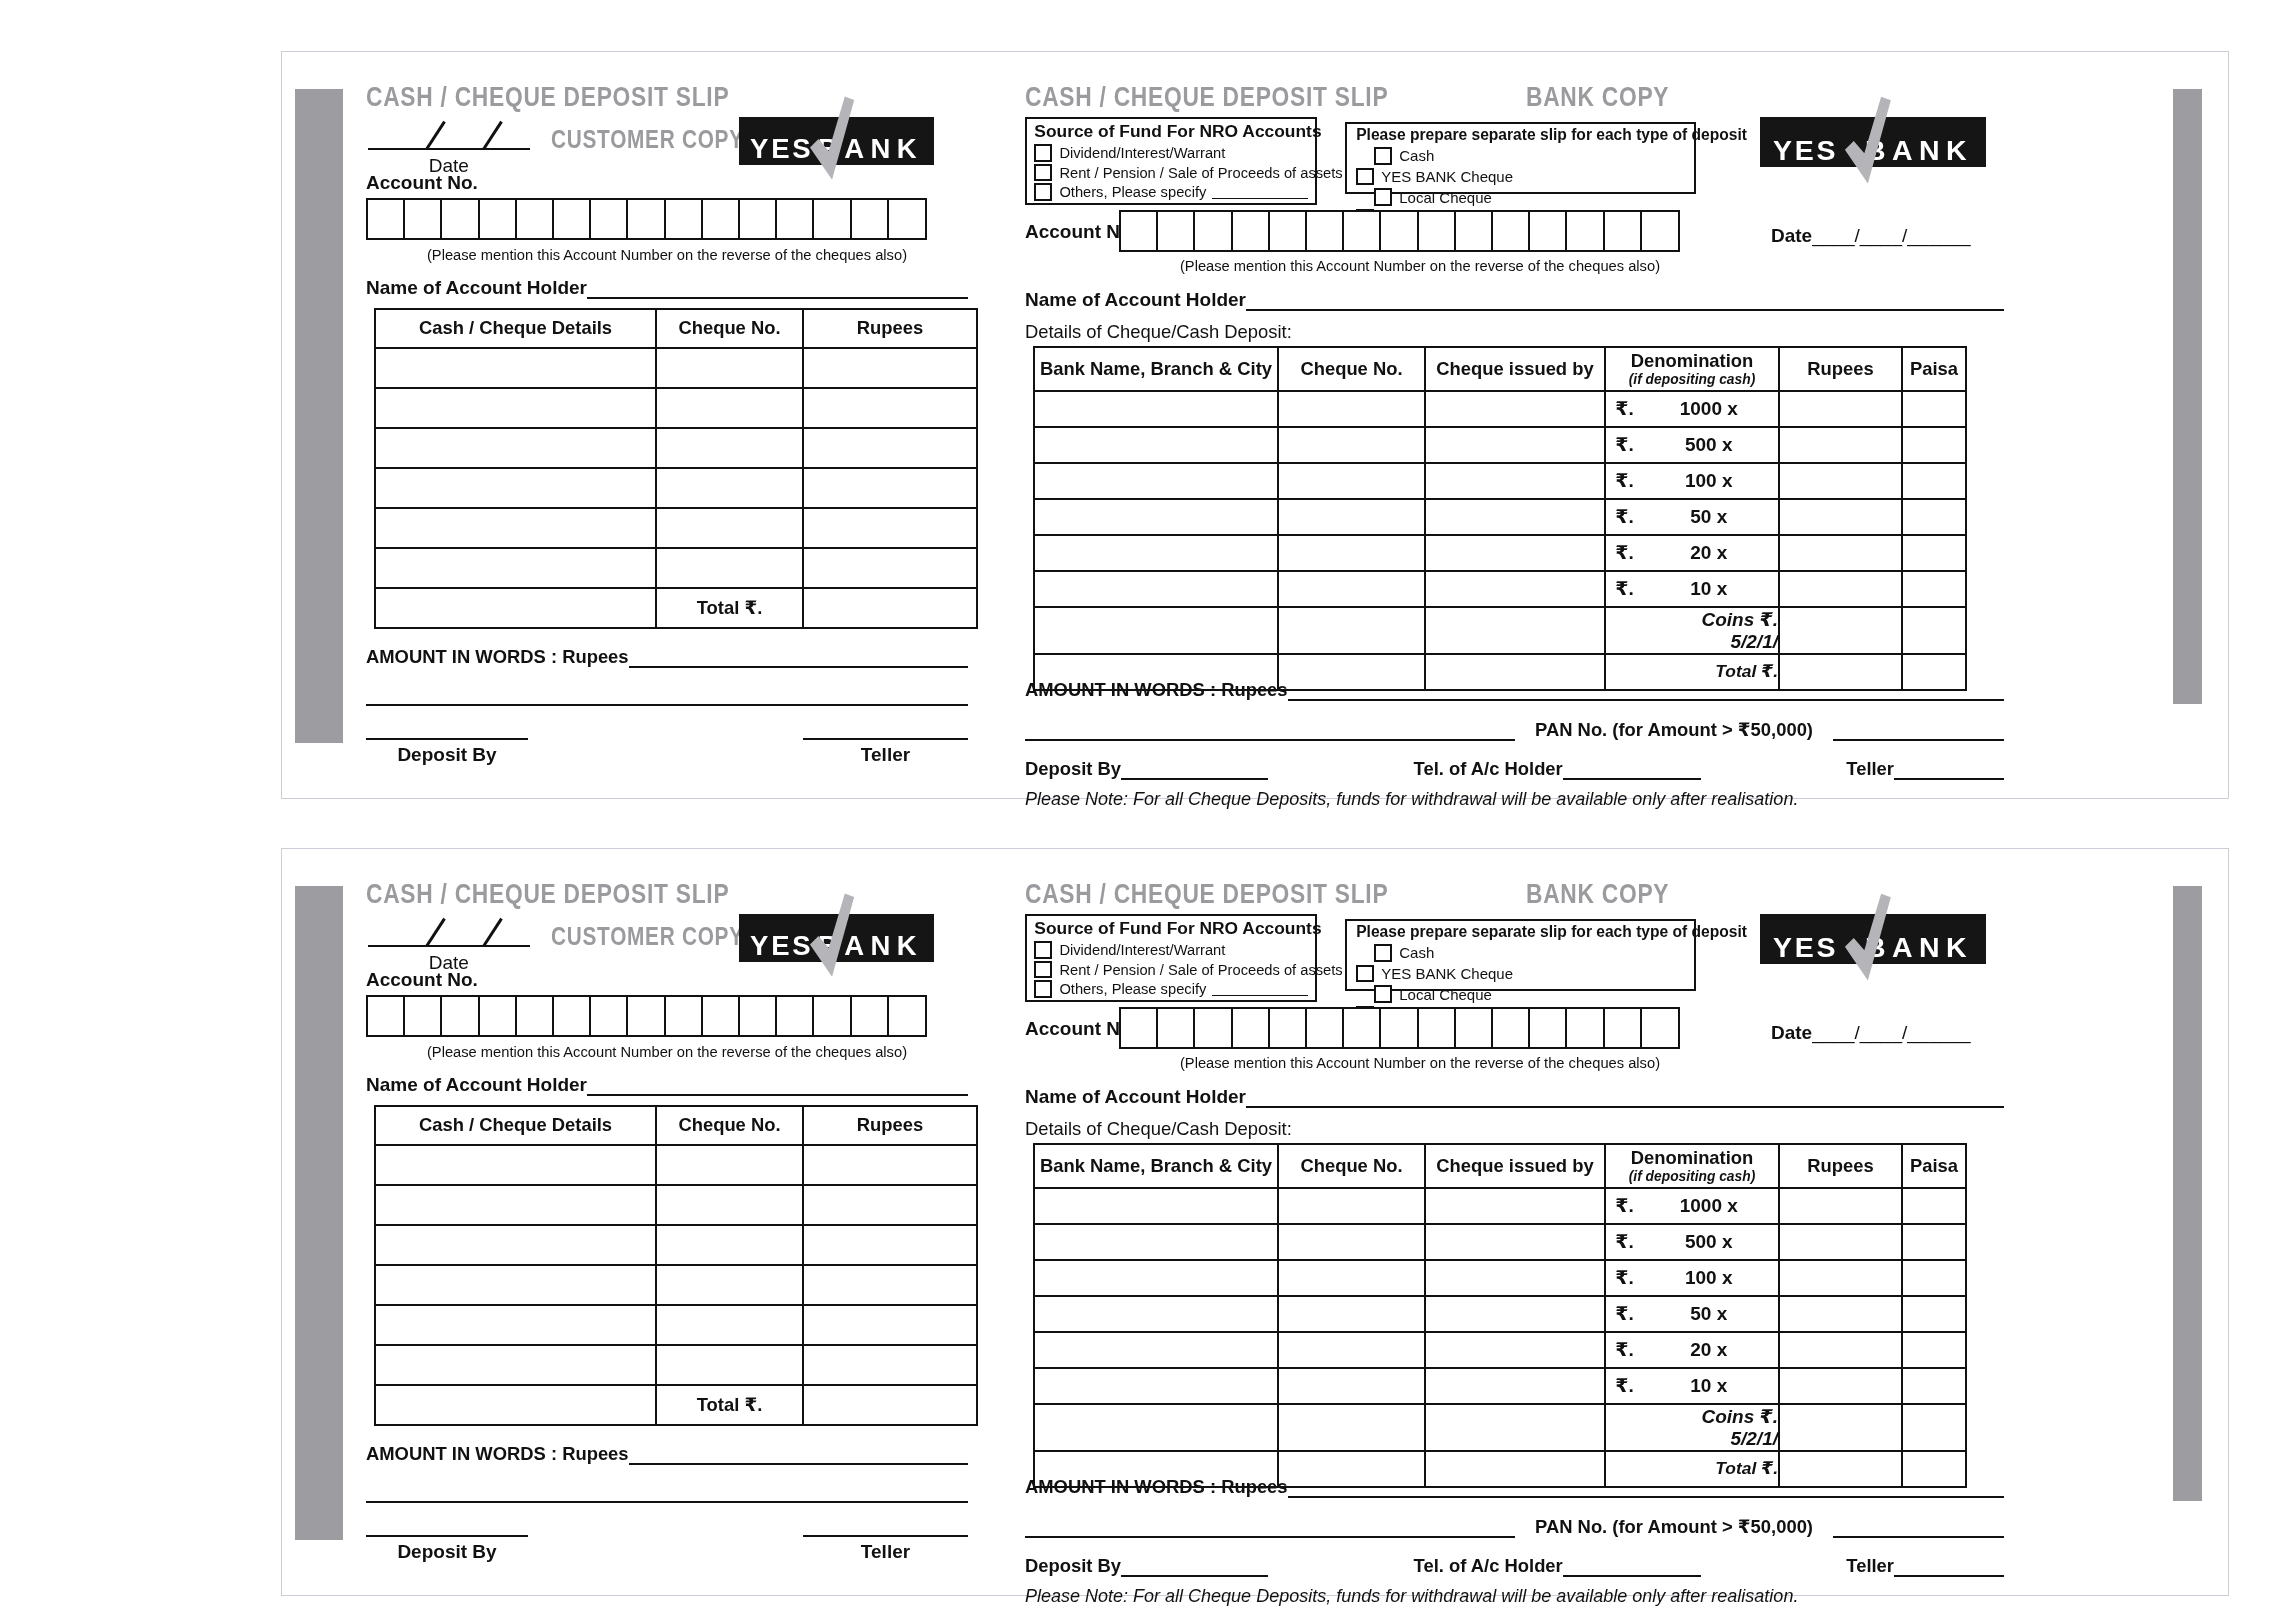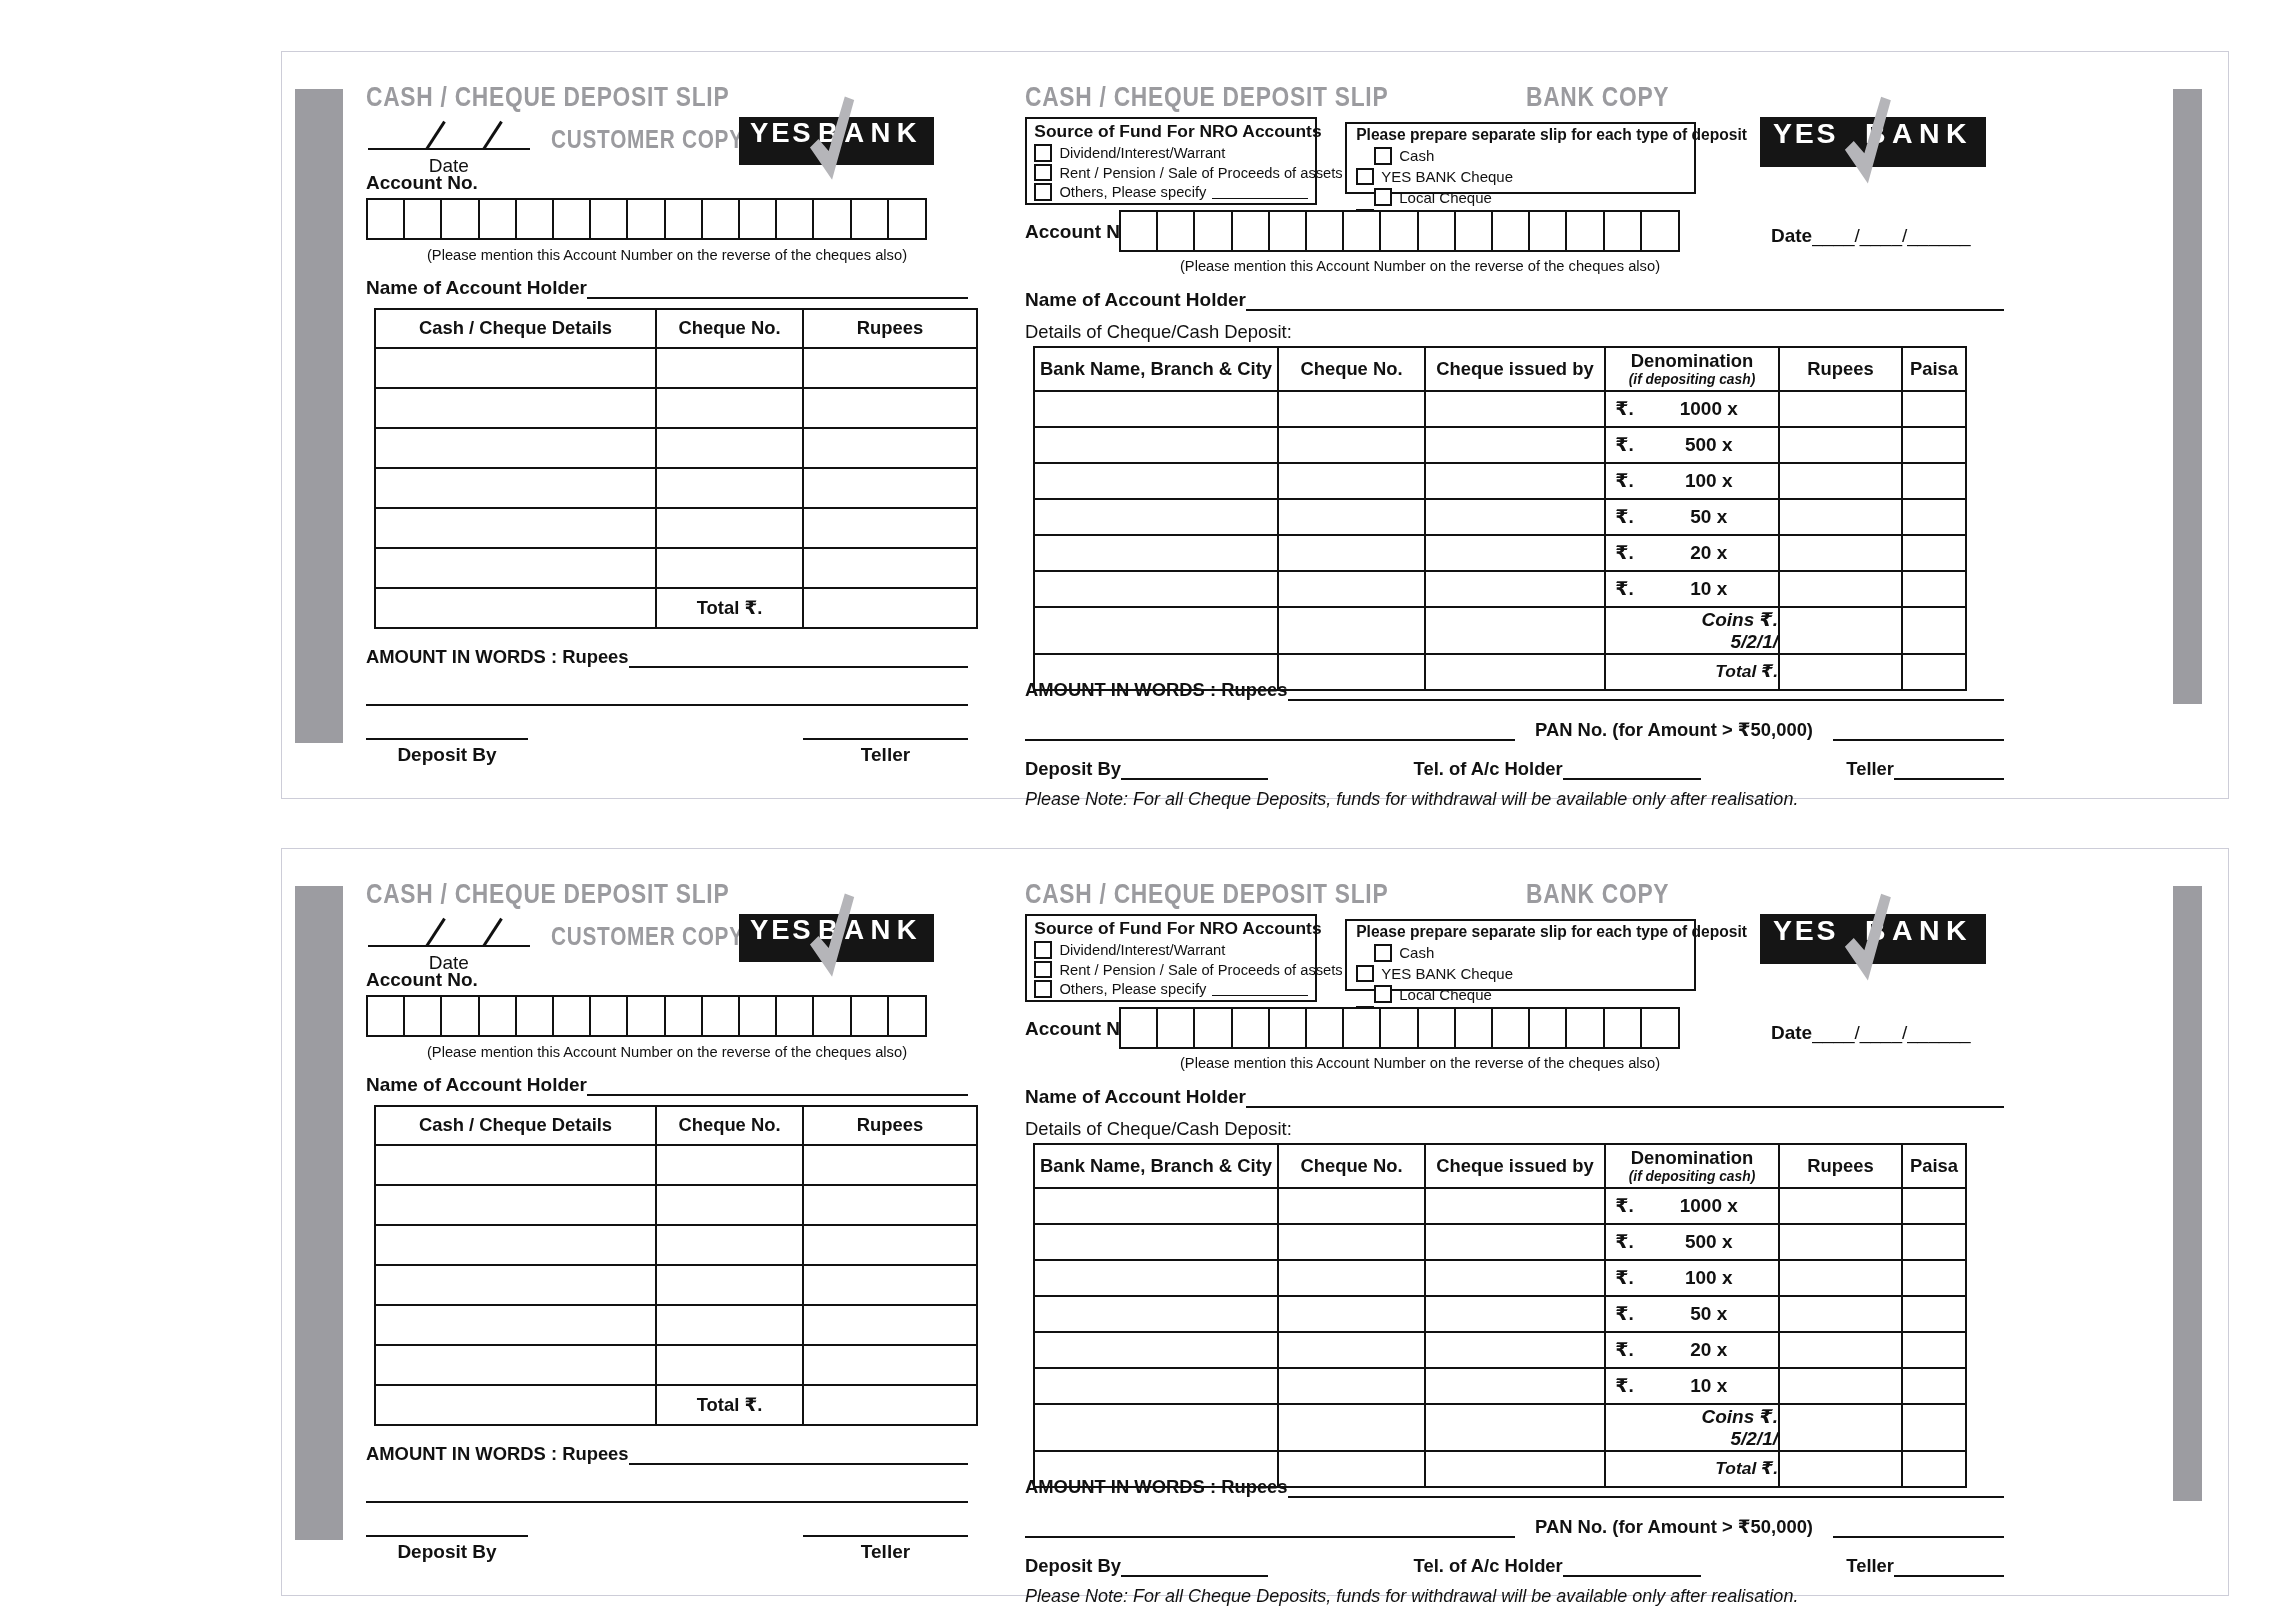--- a/index.html
+++ b/index.html
@@ -20,21 +20,21 @@
           transform:scaleX(0.8);transform-origin:0 50%;letter-spacing:0.9px;}
   .blab{font-weight:700;font-size:19px;color:#111;}
   .note{font-size:14.7px;color:#111;}
   .fillrow{position:absolute;display:flex;align-items:flex-end;}
   .fill{flex:1;border-bottom:2.3px solid #111;height:1.05em;}
   .boxgrid{position:absolute;display:flex;}
   .abox{width:40px;height:42px;border:2.8px solid #111;margin-right:-2.8px;
         background:#fff;box-sizing:border-box;flex:0 0 auto;}
   .tbl{position:absolute;border-collapse:collapse;table-layout:fixed;background:#fff;border:2.8px solid #111;margin-left:8px;}
   .tbl th,.tbl td{border:2.3px solid #111;padding:0;}
-  .logo{position:absolute;background:#151515;display:flex;align-items:flex-start;
+  .logo{position:absolute;background:#151515;display:flex;align-items:flex-end;
         justify-content:space-between;color:#fff;font-weight:700;box-sizing:border-box;}
   .l-yes{letter-spacing:2.8px;}
   .l-bank{letter-spacing:6.4px;}
   .l-check{position:absolute;left:50%;transform:translateX(-58%);top:-24px;overflow:visible;}
   .cbx{width:13.8px;height:13.8px;border:2.3px solid #111;margin-right:7.3px;flex:0 0 auto;background:#fff;}
   .opt{display:flex;align-items:center;margin-top:1.8px;}
   .opt-label{font-size:14.7px;white-space:nowrap;}
   .opt-line{display:none;}
   .has-line .opt-line{display:block;flex:1;border-bottom:1.8px solid #111;height:12px;margin-left:5.5px;max-width:108px;}
   .sig{position:absolute;border-top:2.8px solid #111;text-align:center;padding-top:4.6px;

